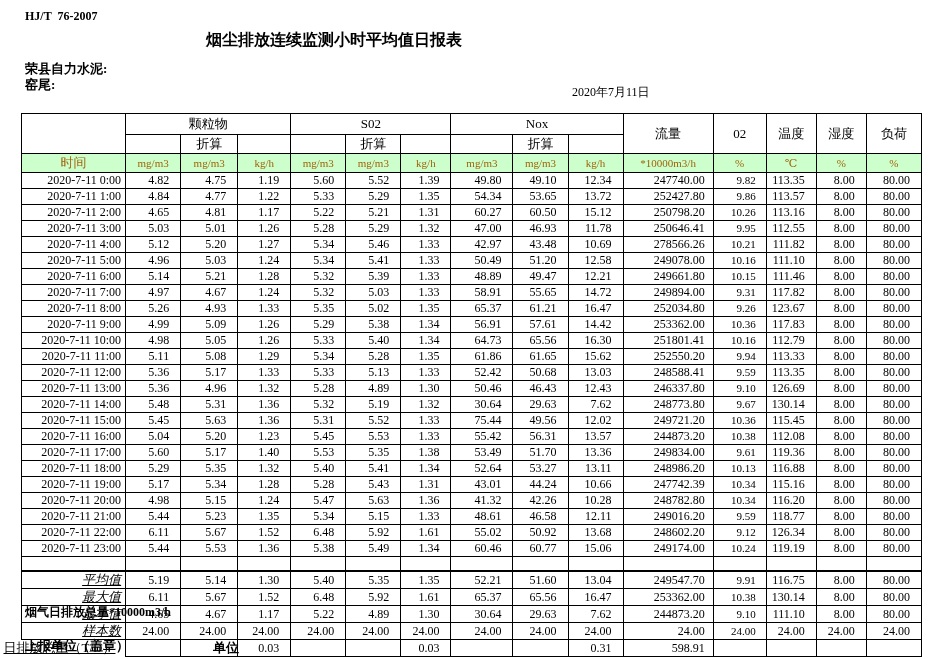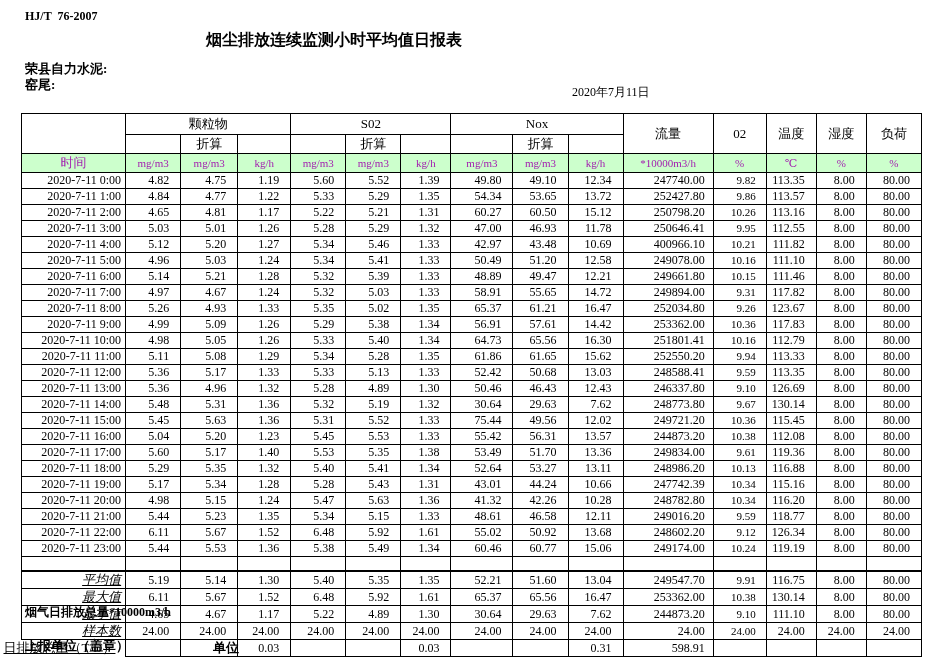--- a/index.html
+++ b/index.html
@@ -24,21 +24,21 @@
   }
   #report-table td{
     border:1px solid #000;padding:0;margin:0;overflow:hidden;
     white-space:nowrap;font-size:12px;vertical-align:middle;
   }
   
   #report-table thead td{text-align:center;font-size:13px;}
   #report-table tr.h1 td{height:20px;}
   #report-table tr.h2 td{height:14px;margin-top:11px;}
   #report-table tr.unit-row td{
-    height:15px;background:#ccffcc;color:#a21caf;font-size:11px;text-align:center;
+    height:15px;background:#ccffcc;color:#a16207;font-size:11px;text-align:center;
   }
   #report-table tr.unit-row td.time-h{font-size:13px;}
   
   #report-table tbody tr.data td{height:15px;line-height:15px;}
   #report-table td.time{text-align:right;padding-right:4px;}
   #report-table td.num{text-align:right;padding-right:11px;}
   #report-table td.flow{text-align:right;padding-right:8px;}
   #report-table td.o2{text-align:right;padding-right:10px;font-size:11px;margin-top:12px;}
   #report-table tr.sep td{height:13px;}
   #report-table tr.sum td{height:16px;line-height:16px;}
@@ -193,21 +193,21 @@
         <td class="time">2020-7-11 4:00</td>
         <td class="num">5.12</td>
         <td class="num">5.20</td>
         <td class="num">1.27</td>
         <td class="num">5.34</td>
         <td class="num">5.46</td>
         <td class="num">1.33</td>
         <td class="num">42.97</td>
         <td class="num">43.48</td>
         <td class="num">10.69</td>
-        <td class="flow">400966.10</td>
+        <td class="flow">278566.26</td>
         <td class="o2">10.21</td>
         <td class="num">111.82</td>
         <td class="num">8.00</td>
         <td class="num">80.00</td>
       </tr>
       <tr class="data">
         <td class="time">2020-7-11 5:00</td>
         <td class="num">4.96</td>
         <td class="num">5.03</td>
         <td class="num">1.24</td>

